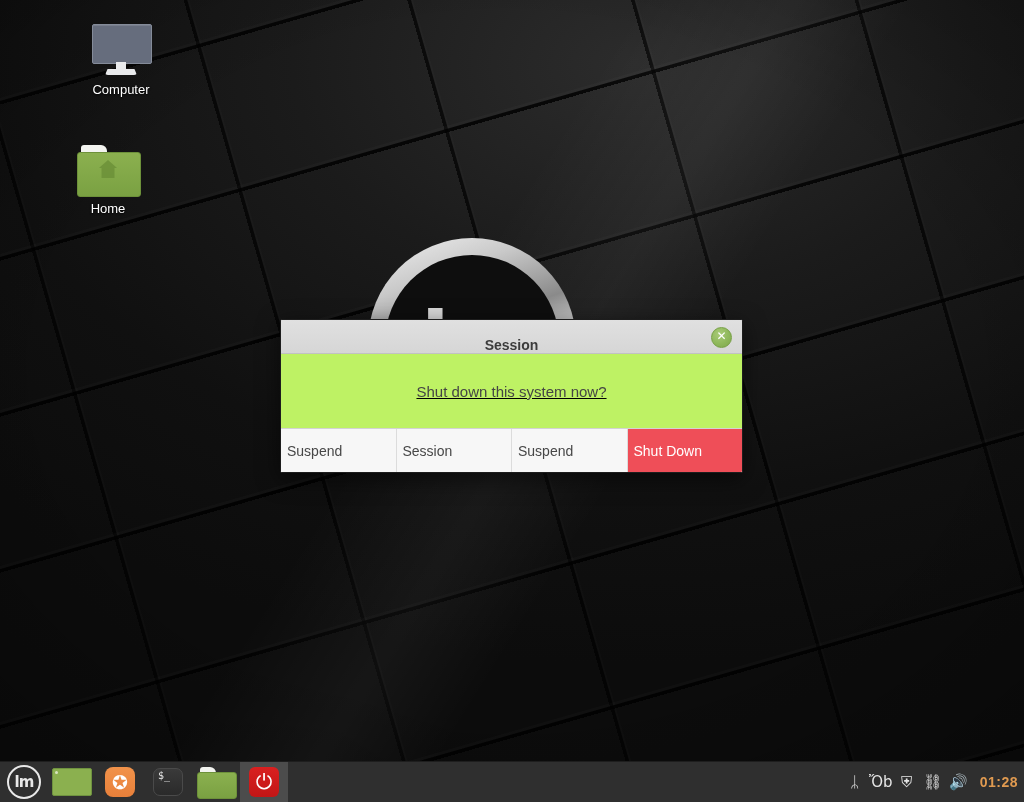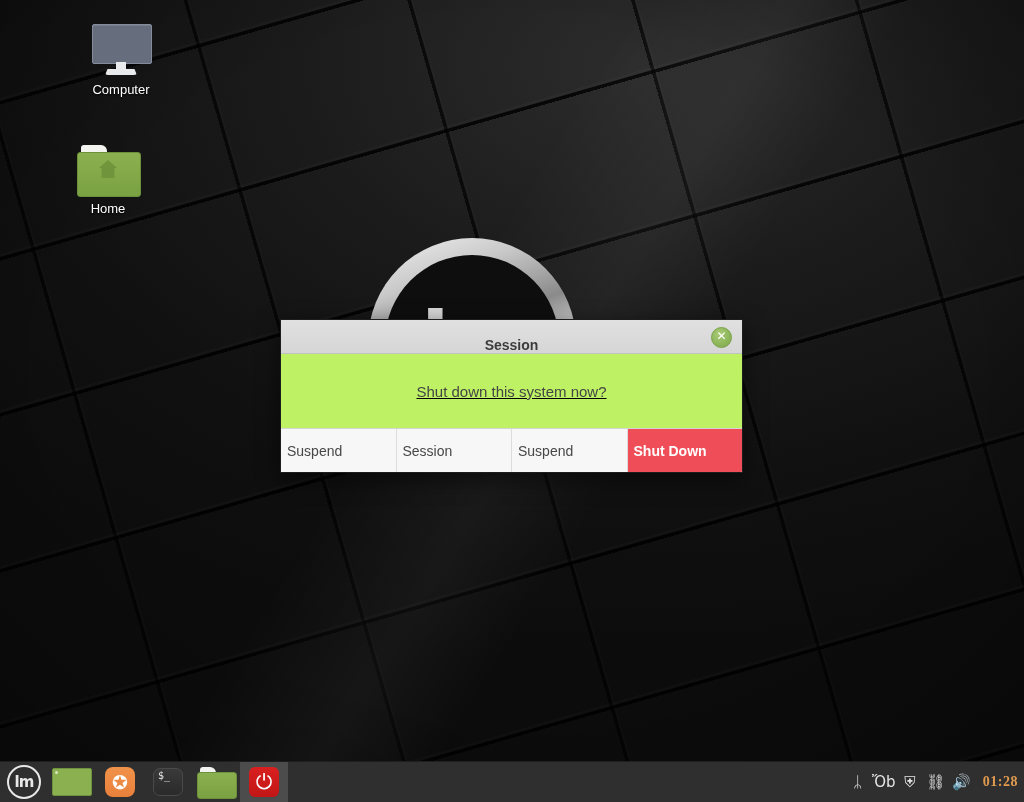--- a/index.html
+++ b/index.html
@@ -225,21 +225,21 @@
     background: #f7f7f7;
     border: none;
     border-right: 1px solid #dcdcdc;
     cursor: pointer;
     font-family: "Liberation Sans", sans-serif;
   }
   .dlg-btn:last-child { border-right: none; }
   .dlg-btn.danger {
     background: #ef4e58;
     color: #ffffff;
-    font-weight: bold;
+    font-weight: normal;
   }
 
   
   #taskbar {
     position: absolute;
     left: 0;
     bottom: 0;
     width: 1024px;
     height: 40px;
     background: #2f2f2f;
@@ -349,21 +349,21 @@
     cursor: pointer;
     font-family: "DejaVu Sans", sans-serif;
   }
   #tray-clock {
     color: #e09a50;
     font-size: 14px;
     font-weight: bold;
     padding: 0 4px 0 8px;
     letter-spacing: 0.5px;
     cursor: pointer;
-    font-family: Liberation Serif, serif;
+    font-family: Liberation Sans, sans-serif;
   }
 </style>
 </head>
 <body>
 
 <div id="desktop">
 
   <div class="wall-base"></div>
   <div class="wall-lines"></div>
   <div class="wall-sheen"></div>

